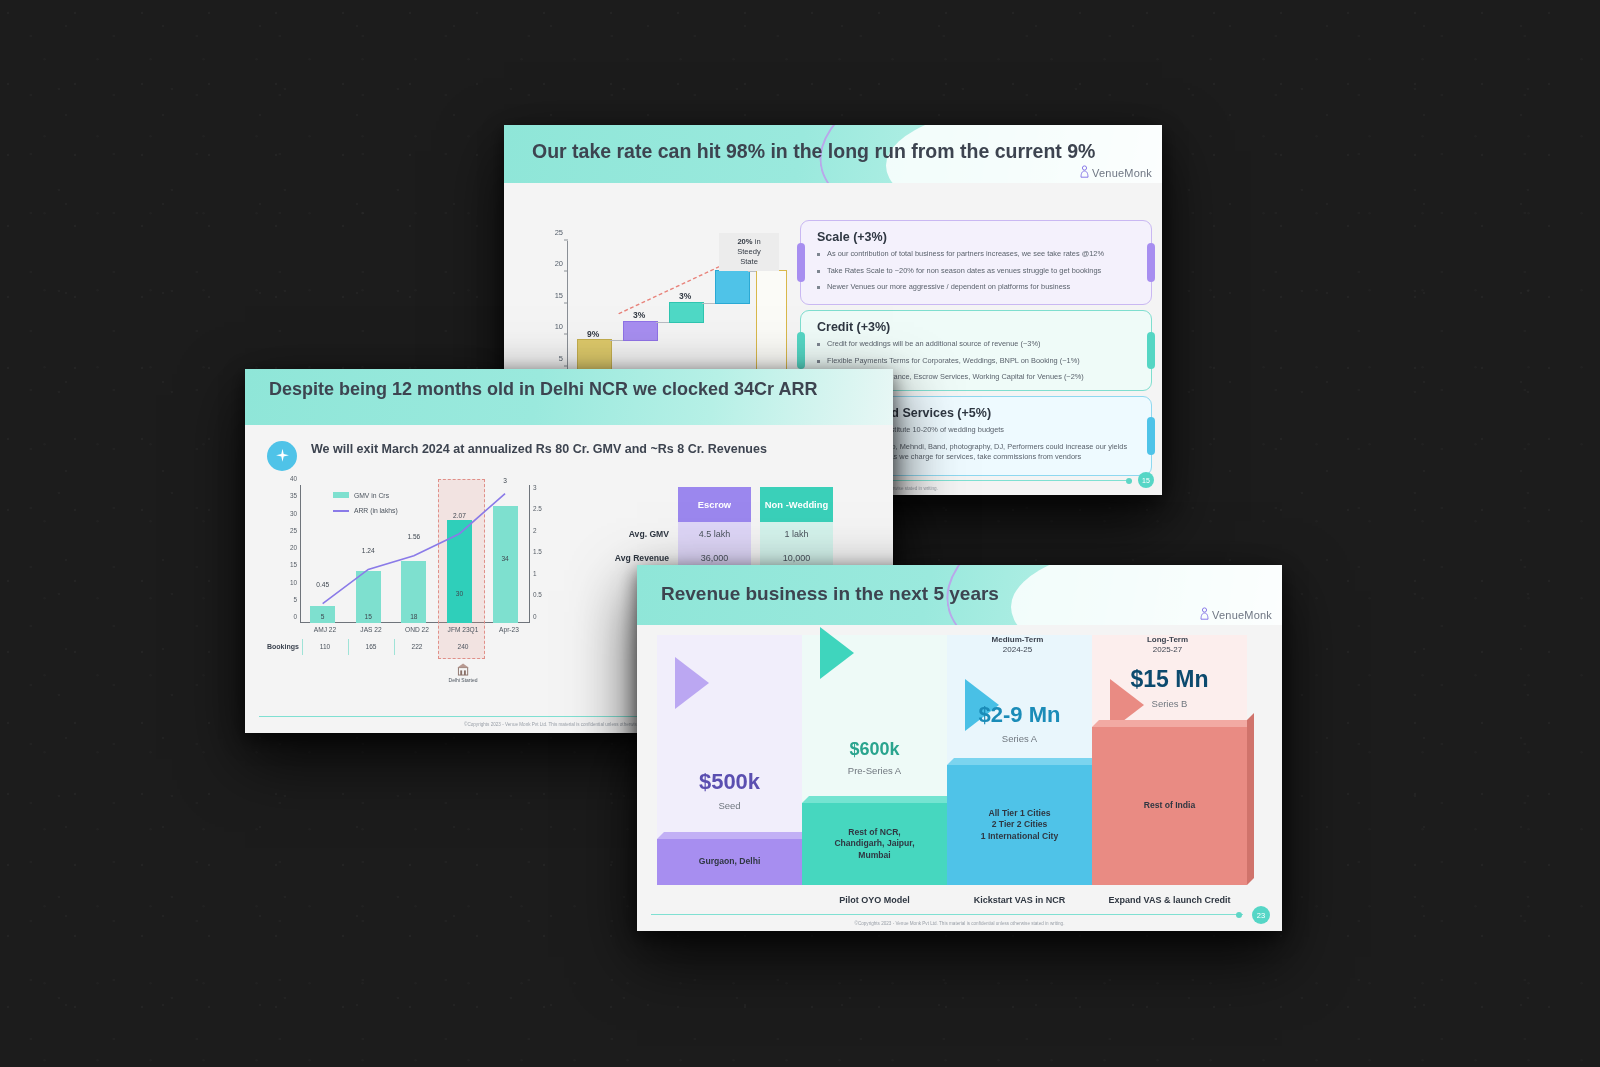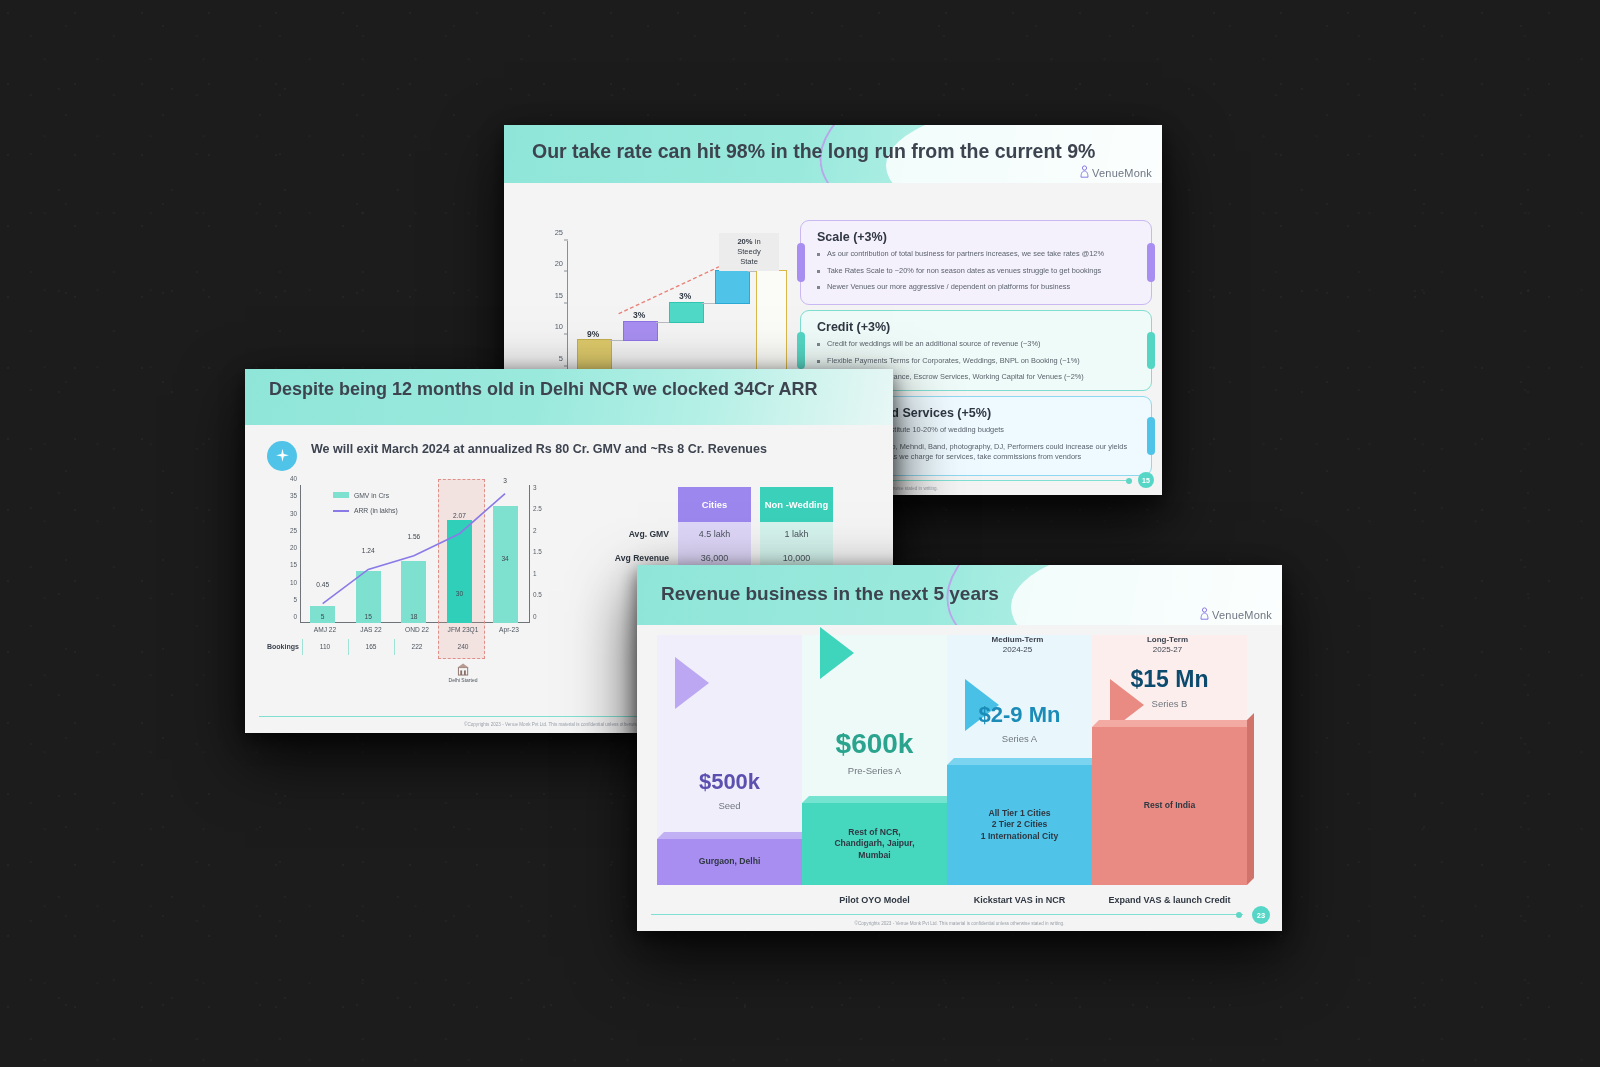--- a/index.html
+++ b/index.html
@@ -29,21 +29,21 @@
     background:transparent;border:2px solid #b9a7ea;border-right:none;border-bottom:none;transform:rotate(-8deg);}
   .hdr-swoosh2{position:absolute;right:-10%;top:-40%;width:52%;height:220%;border-radius:50%;background:#ffffff;opacity:.85;}
   .hdr-title{position:absolute;color:#3d4450;font-weight:bold;line-height:1.18;z-index:3;}
   .logo{position:absolute;z-index:4;display:flex;align-items:center;gap:3px;color:#6f7683;}
   .logo-mark{display:inline-block;}
   .logo-txt{font-weight:500;letter-spacing:.2px;}
 
   .footer-line{position:absolute;height:1px;background:#7fe0d2;}
   .footer-dot{position:absolute;border-radius:50%;background:#5fd6c6;}
   .pagebadge{position:absolute;border-radius:50%;background:#56d6c6;color:#fff;
-    display:flex;align-items:center;justify-content:center;font-weight:bold;}
+    display:flex;align-items:center;justify-content:center;font-weight:normal;}
   .copyright{position:absolute;color:#9aa0a8;white-space:nowrap;}
 
   
   #slide15{left:504px;top:125px;width:658px;height:370px;}
   #slide15 .hdr{height:58px;}
   #slide15 .hdr-title{left:28px;top:15px;font-size:19.5px;}
   #slide15 .logo{right:10px;top:40px;font-size:11px;}
 
   .wf{position:absolute;left:30px;top:108px;width:255px;height:195px;}
   .wf-plot{position:absolute;left:34px;top:8px;right:2px;bottom:30px;}
@@ -357,21 +357,21 @@
         <rect x="4" y="9" width="2" height="5" fill="#8a7068"></rect>
         <rect x="8" y="9" width="2" height="5" fill="#8a7068"></rect>
       </svg>
       <div>Delhi Started</div>
     </div>
   </div>
 
   <div class="tbl">
     <div class="tbl-row">
       <div class="tbl-rl"></div>
-      <div class="tbl-c h w">Cities</div>
+      <div class="tbl-c h w">Escrow</div>
       <div class="tbl-gap"></div>
       <div class="tbl-c h nw">Non -Wedding</div>
     </div>
     <div class="tbl-row">
       <div class="tbl-rl">Avg. GMV</div>
       <div class="tbl-c w">4.5 lakh</div>
       <div class="tbl-gap"></div>
       <div class="tbl-c nw">1 lakh</div>
     </div>
     <div class="tbl-row">
@@ -421,21 +421,21 @@
     <div class="stage-ser" style="bottom:74px;">Seed</div>
     <div class="stage-block" style="height:46px;background:#a78ef0;text-align:center;">
       <span class="topf" style="background:#c2b0f5;"></span>
       <span class="side" style="background:#8a72d6;"></span>
       <span>Gurgaon, Delhi</span>
     </div>
   </div>
 
   <div class="stage" style="left:165px;width:145px;height:250px;background:#eefaf7;">
     <div class="chev" style="left:18px;top:-8px;border-top:26px solid transparent;border-bottom:26px solid transparent;border-left:34px solid #3fd5bd;"></div>
-    <div class="stage-amt" style="bottom:125px;font-size:28px;color:#2aa48e;">$600k</div>
+    <div class="stage-amt" style="bottom:125px;font-size:18px;color:#2aa48e;">$600k</div>
     <div class="stage-ser" style="bottom:109px;">Pre-Series A</div>
     <div class="stage-block" style="height:82px;background:#46d7bf;white-space:pre-line;">
       <span class="topf" style="background:#74e4d1;"></span>
       <span class="side" style="background:#2bbaa3;"></span>
       <span>Rest of NCR,
 Chandigarh, Jaipur,
 Mumbai</span>
     </div>
     <div class="stage-cap">Pilot OYO Model</div>
   </div>

